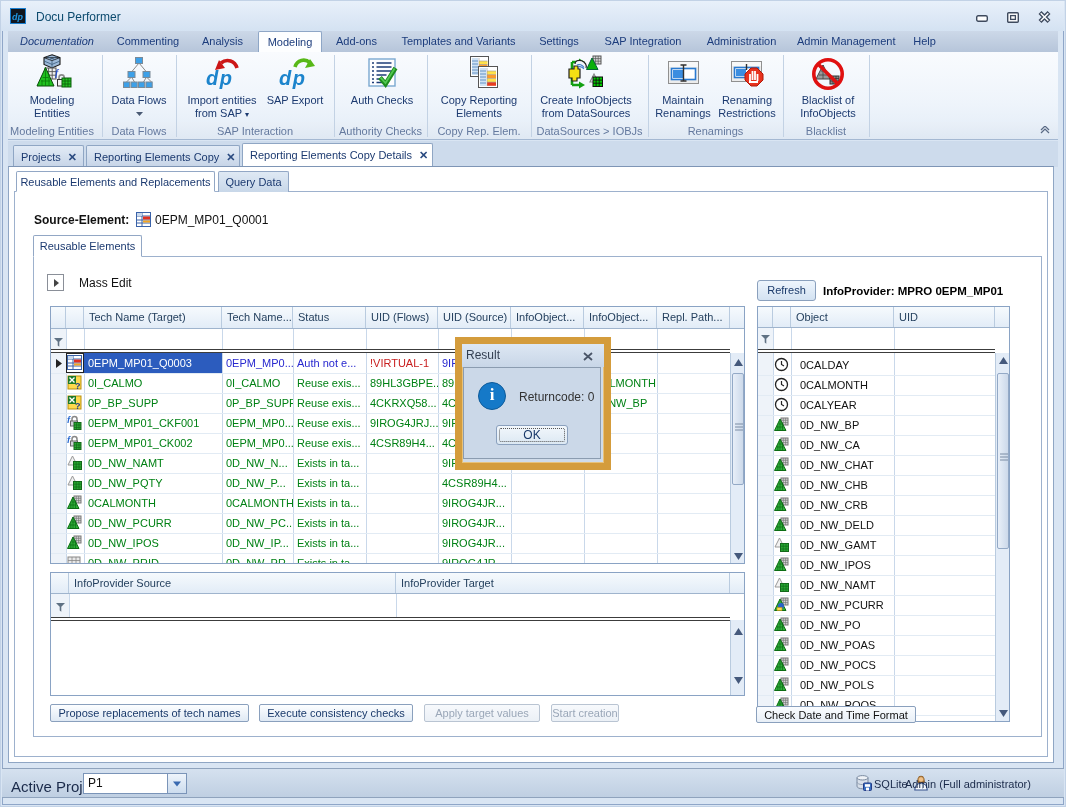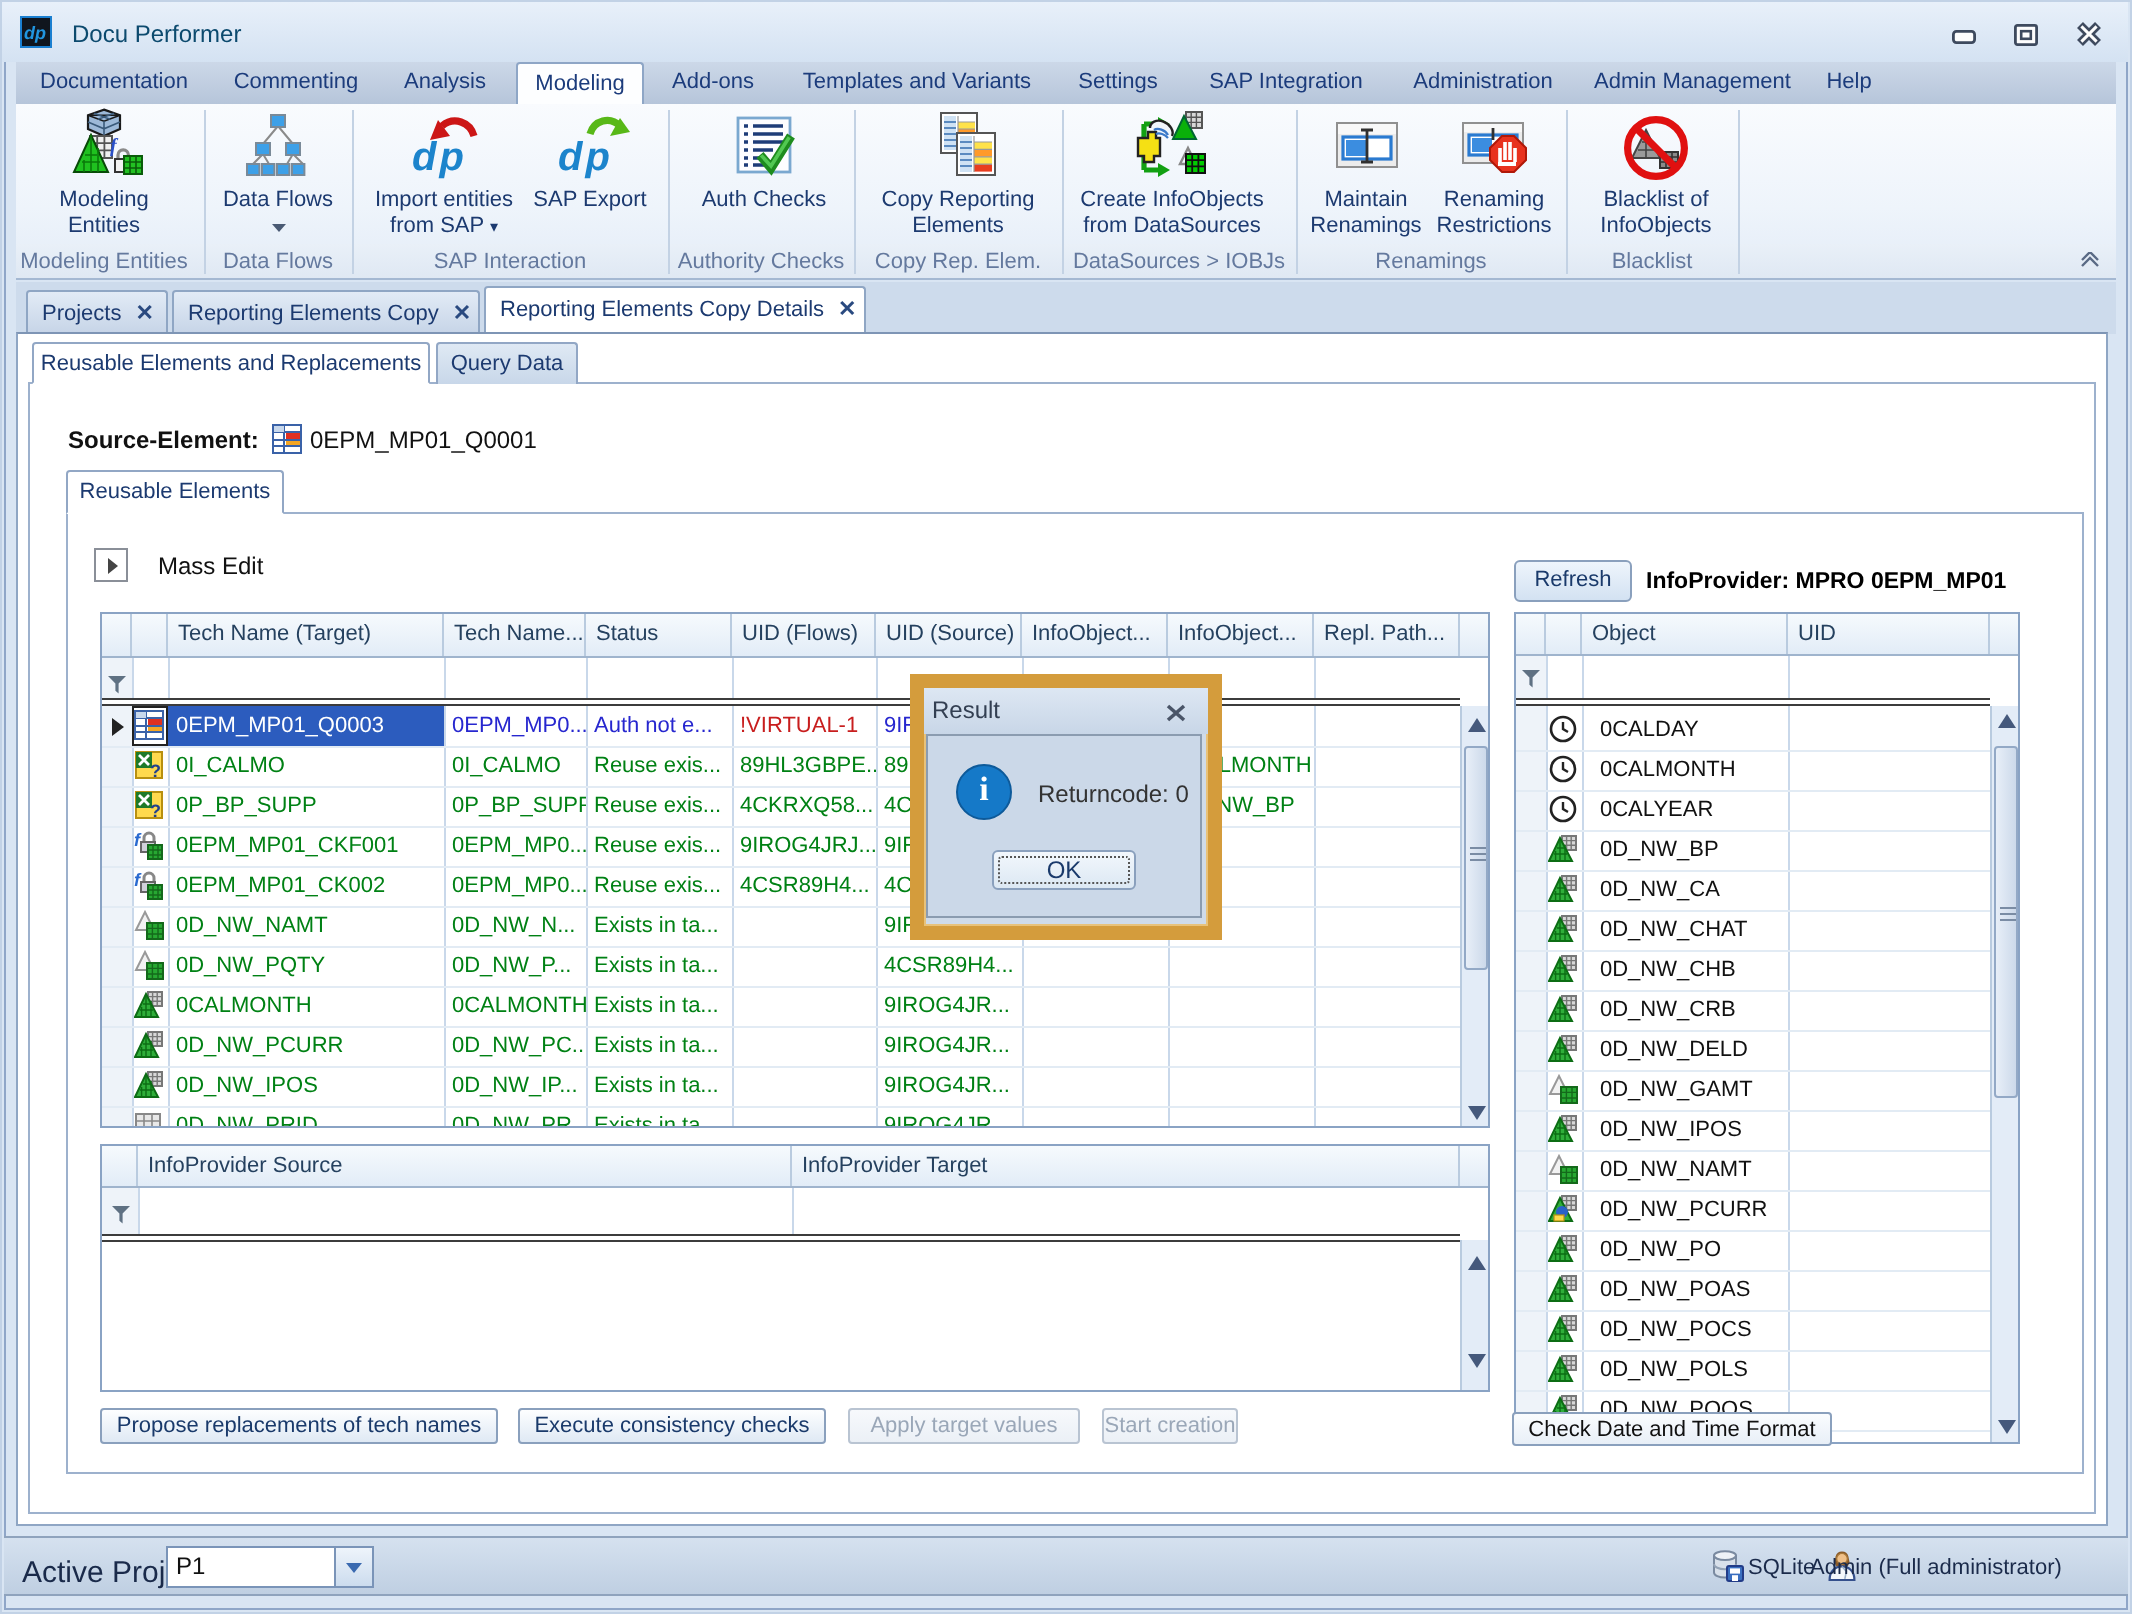--- a/index.html
+++ b/index.html
@@ -68,21 +68,21 @@
       <rect x="0.7" y="0.7" width="10.6" height="9.6" rx="1" fill="#fdfdfd" stroke="#3e4a5e" stroke-width="1.4"></rect>
       <rect x="3.6" y="3.6" width="4.8" height="3.8" fill="#fdfdfd" stroke="#3e4a5e" stroke-width="1.3"></rect>
     </svg>
 <svg class="abs" style="left:1038px;top:11px;" width="13" height="12" viewBox="0 0 13 12">
       <path d="M2 1.5 L11 10.5 M11 1.5 L2 10.5" stroke="#3e4a5e" stroke-width="4.2"></path>
       <path d="M2.7 2.2 L10.3 9.8 M10.3 2.2 L2.7 9.8" stroke="#fdfdfd" stroke-width="1.5"></path>
     </svg>
 </div>
 <div class="menurow"></div>
 <div id="menu">
-<div class="mi" style="left:20px;width:72px;">Documentation</div>
+<div class="mi" style="left:20px;width:72px;font-style:italic;">Documentation</div>
 <div class="mi" style="left:114px;width:68px;">Commenting</div>
 <div class="mi" style="left:198px;width:49px;">Analysis</div>
 <div class="mi sel" style="left:258px;width:64px;">Modeling</div>
 <div class="mi" style="left:333px;width:47px;">Add-ons</div>
 <div class="mi" style="left:400px;width:117px;">Templates and Variants</div>
 <div class="mi" style="left:536px;width:46px;">Settings</div>
 <div class="mi" style="left:599px;width:88px;">SAP Integration</div>
 <div class="mi" style="left:704px;width:75px;">Administration</div>
 <div class="mi" style="left:797px;width:94px;">Admin Management</div>
 <div class="mi" style="left:911px;width:27px;">Help</div>

